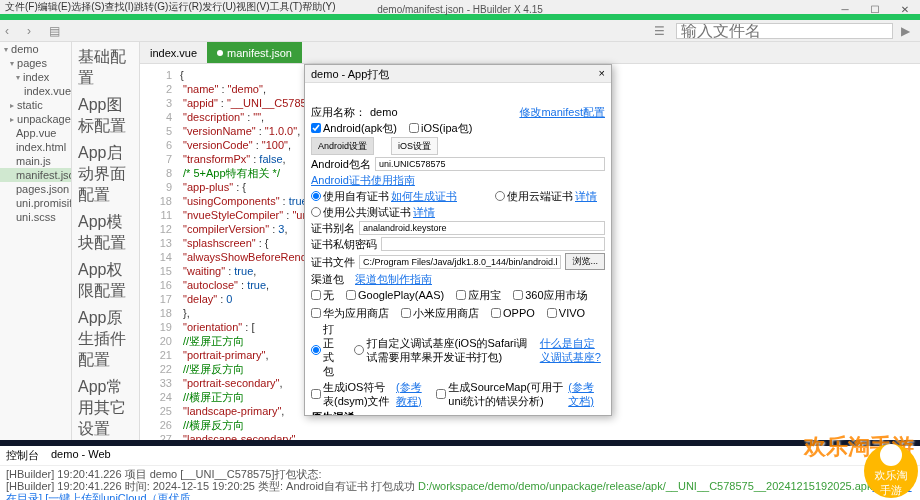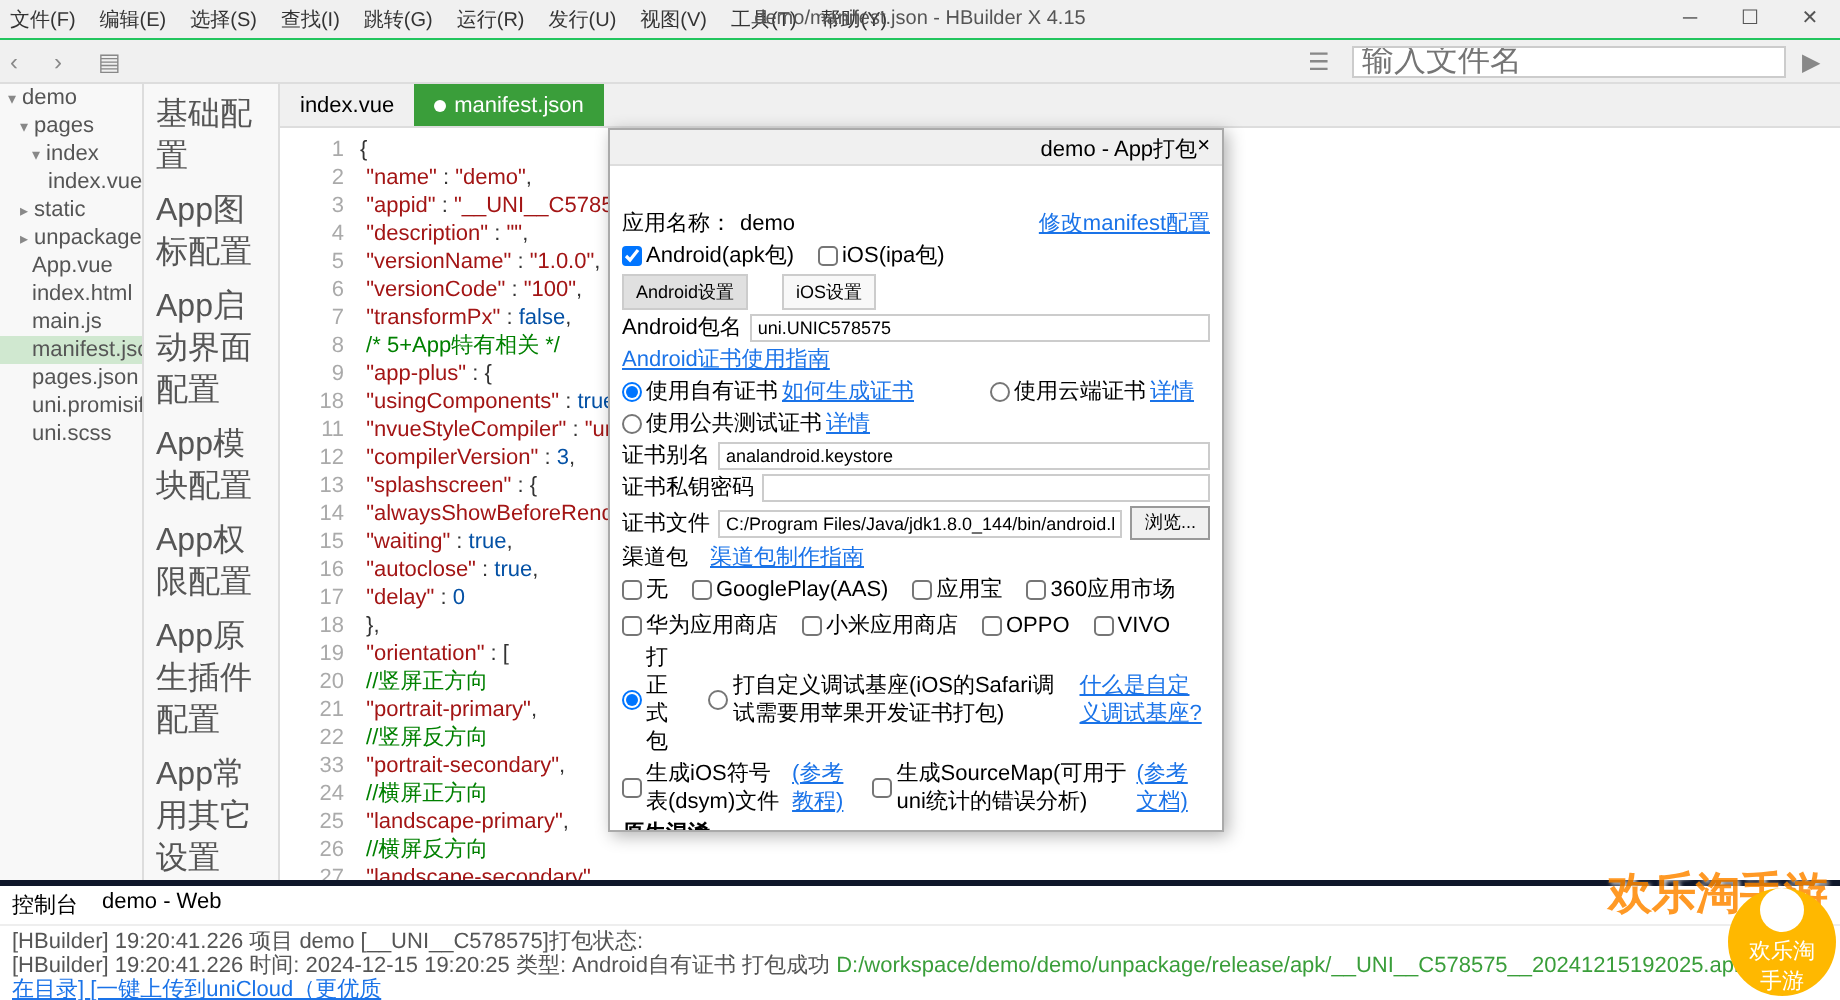--- a/index.html
+++ b/index.html
@@ -1,17 +1,17 @@
 <!DOCTYPE html>
 <html><head>
 <meta charset="utf-8">
 <style>
 *{margin:0;padding:0;box-sizing:border-box;font-family:"Microsoft YaHei",Arial,sans-serif;font-size:11px}
 body{background:#f5f5f5;overflow:hidden;width:920px;height:500px;position:relative}
-.menubar{height:20px;background:#f0f0f0;display:flex;align-items:center;padding:0 5px;gap:12px;border-bottom:1px solid #22c55e}
+.menubar{height:20px;background:#f0f0f0;display:flex;align-items:center;padding:0 5px;border-bottom:6px solid #22c55e}
 .menubar span{font-size:10px;color:#333}
 .titlebar{position:absolute;top:0;left:50%;transform:translateX(-50%);font-size:10px;color:#555;line-height:20px}
 .winctrl{position:absolute;top:0;right:0;display:flex}
 .winctrl span{width:30px;height:20px;text-align:center;line-height:20px;font-size:10px;color:#555}
 .toolbar{height:22px;background:#f0f0f0;display:flex;align-items:center;padding:0 5px;gap:8px;border-bottom:1px solid #ddd}
 .toolbar .icon{width:14px;height:14px;color:#888;font-size:12px}
 .toolbar input{flex:0 0 200px;height:16px;border:1px solid #ccc;padding:0 4px;font-size:16px}
 .main{display:flex;height:398px}
 .sidebar{width:72px;background:#f8f8f8;border-right:1px solid #ddd;overflow:hidden;font-size:10px}
 .sidebar .item{padding:1px 4px;display:flex;align-items:center;gap:3px;color:#555;white-space:nowrap}
@@ -23,33 +23,33 @@
 .tabs{height:22px;background:#f0f0f0;display:flex;border-bottom:1px solid #ddd}
 .tab{padding:3px 10px;font-size:10px;display:flex;align-items:center;gap:4px}
 .tab.active{background:#3a9e3a;color:#fff}
 .tab .dot{width:6px;height:6px;border-radius:50%;background:#fff}
 .code{padding:4px 8px;font-family:Consolas,monospace;font-size:10px;line-height:14px;color:#333;position:relative}
 .code .ln{color:#aaa;display:inline-block;width:24px;text-align:right;margin-right:8px}
 .code .k{color:#a31515}
 .code .v{color:#0451a5}
 .code .c{color:#008000}
 .dialog{position:absolute;left:304px;top:64px;width:308px;height:352px;background:#fff;border:1px solid #aaa;box-shadow:2px 2px 8px rgba(0,0,0,0.3);font-size:10px;overflow:hidden}
-.dialog .dtitle{height:18px;background:#f0f0f0;padding:2px 6px;display:flex;justify-content:flex-end;border-bottom:1px solid #ddd}
+.dialog .dtitle{height:18px;background:#f0f0f0;padding:2px 6px;display:flex;justify-content:space-between;border-bottom:1px solid #ddd}
 .dialog .dbody{padding:20px 6px;font-size:9px;line-height:14px}
 .dialog .row{display:flex;align-items:center;gap:4px;margin:2px 0}
 .dialog .row label{min-width:40px}
 .dialog input[type=text]{border:1px solid #ccc;padding:1px 3px;font-size:9px;flex:1}
 .dialog .link{color:#1a73e8;text-decoration:underline}
 .dialog .cb{display:inline-flex;align-items:center;gap:2px;margin-right:8px}
 .dialog input[type=checkbox],.dialog input[type=radio]{width:10px;height:10px}
 .dialog .btn{border:1px solid #999;background:#f0f0f0;padding:1px 6px;font-size:9px}
 .dialog .tabbtns{display:flex;gap:17px;margin:2px 0}
 .dialog .tabbtn{border:1px solid #ccc;padding:1px 6px;font-size:9px;background:#f8f8f8}
 .dialog .tabbtn.active{background:#e0e0e0}
-.console{height:60px;background:#fff;border-top:3px solid #0f172a;font-size:9px;overflow:hidden}
+.console{height:60px;background:#fff;border-top:6px solid #0f172a;font-size:9px;overflow:hidden}
 .console .chead{display:flex;padding:2px 6px;gap:12px;border-bottom:1px solid #eee}
 .console .cbody{padding:2px 6px;font-family:Consolas,monospace;line-height:12px;color:#555}
 .console .green{color:#3a9e3a}
 .console .blue{color:#1a73e8;text-decoration:underline}
 .watermark{position:absolute;right:6px;bottom:38px;font-size:22px;font-weight:bold;color:#ff8800;opacity:0.85;text-shadow:1px 1px 2px #fff}
 .badge{position:absolute;right:2px;bottom:2px;width:54px;height:54px;border-radius:50%;background:#ffb800;display:flex;flex-direction:column;align-items:center;justify-content:center;font-size:8px;color:#fff}
 </style>
 </head>
 <body>
 

